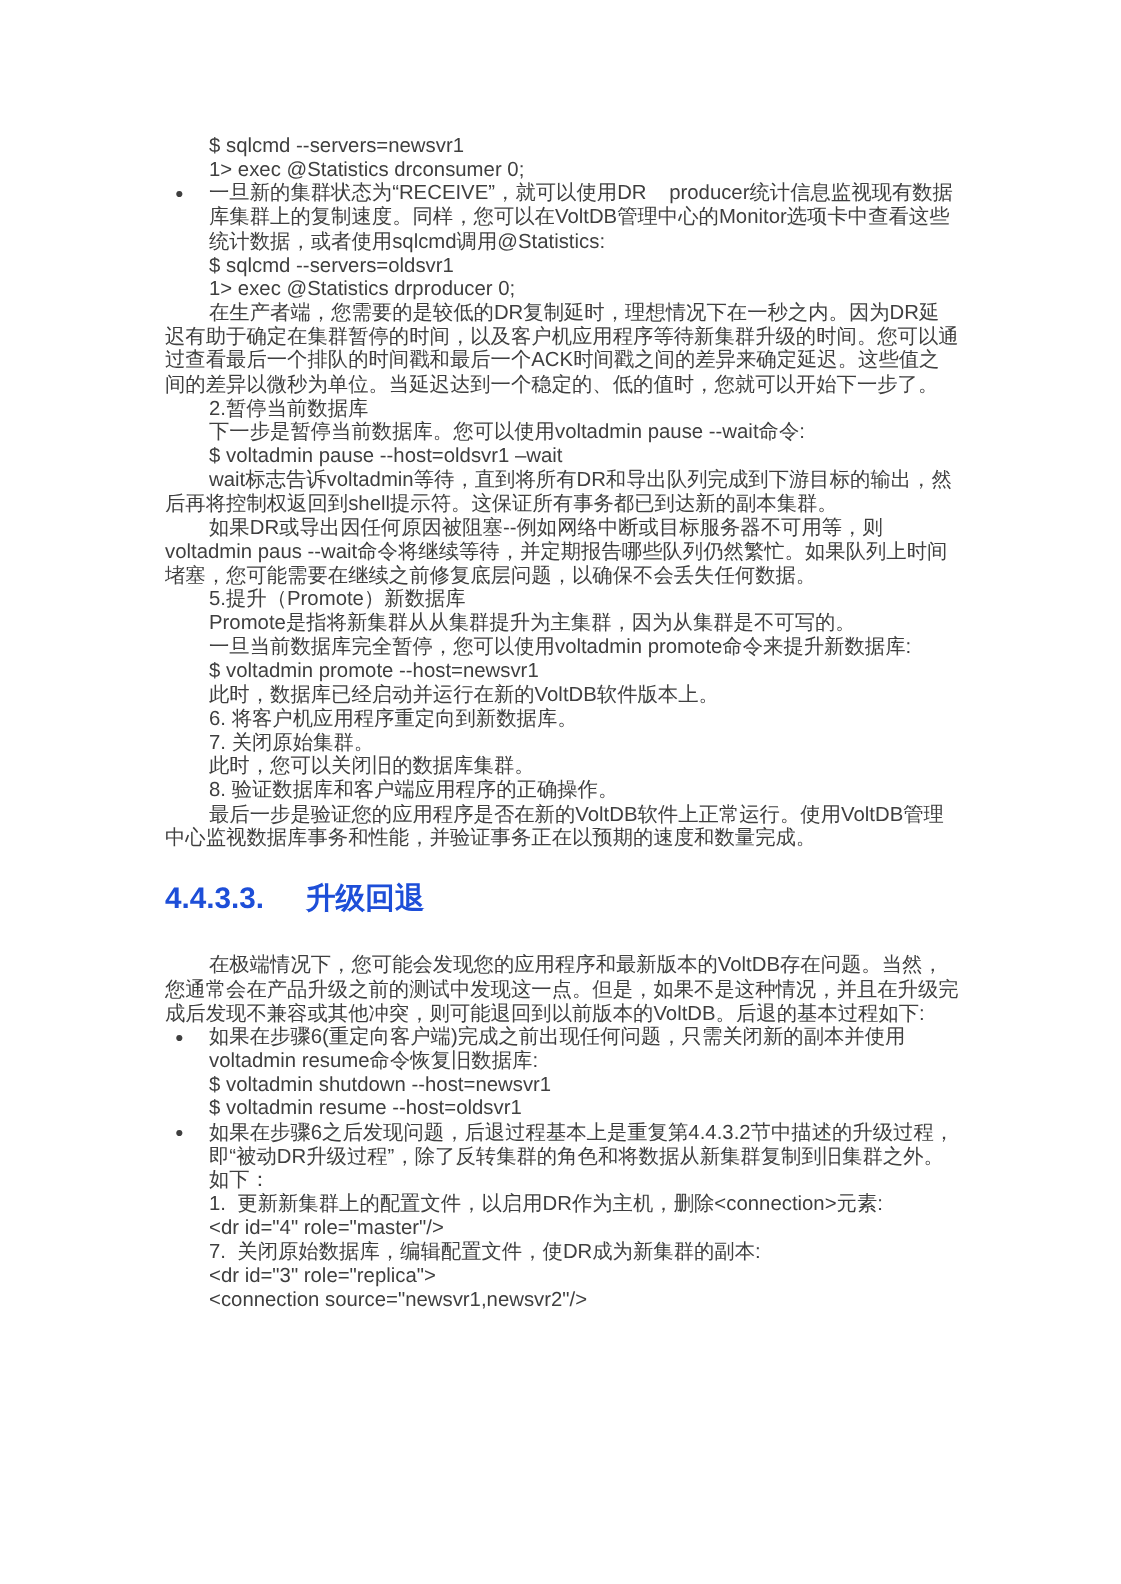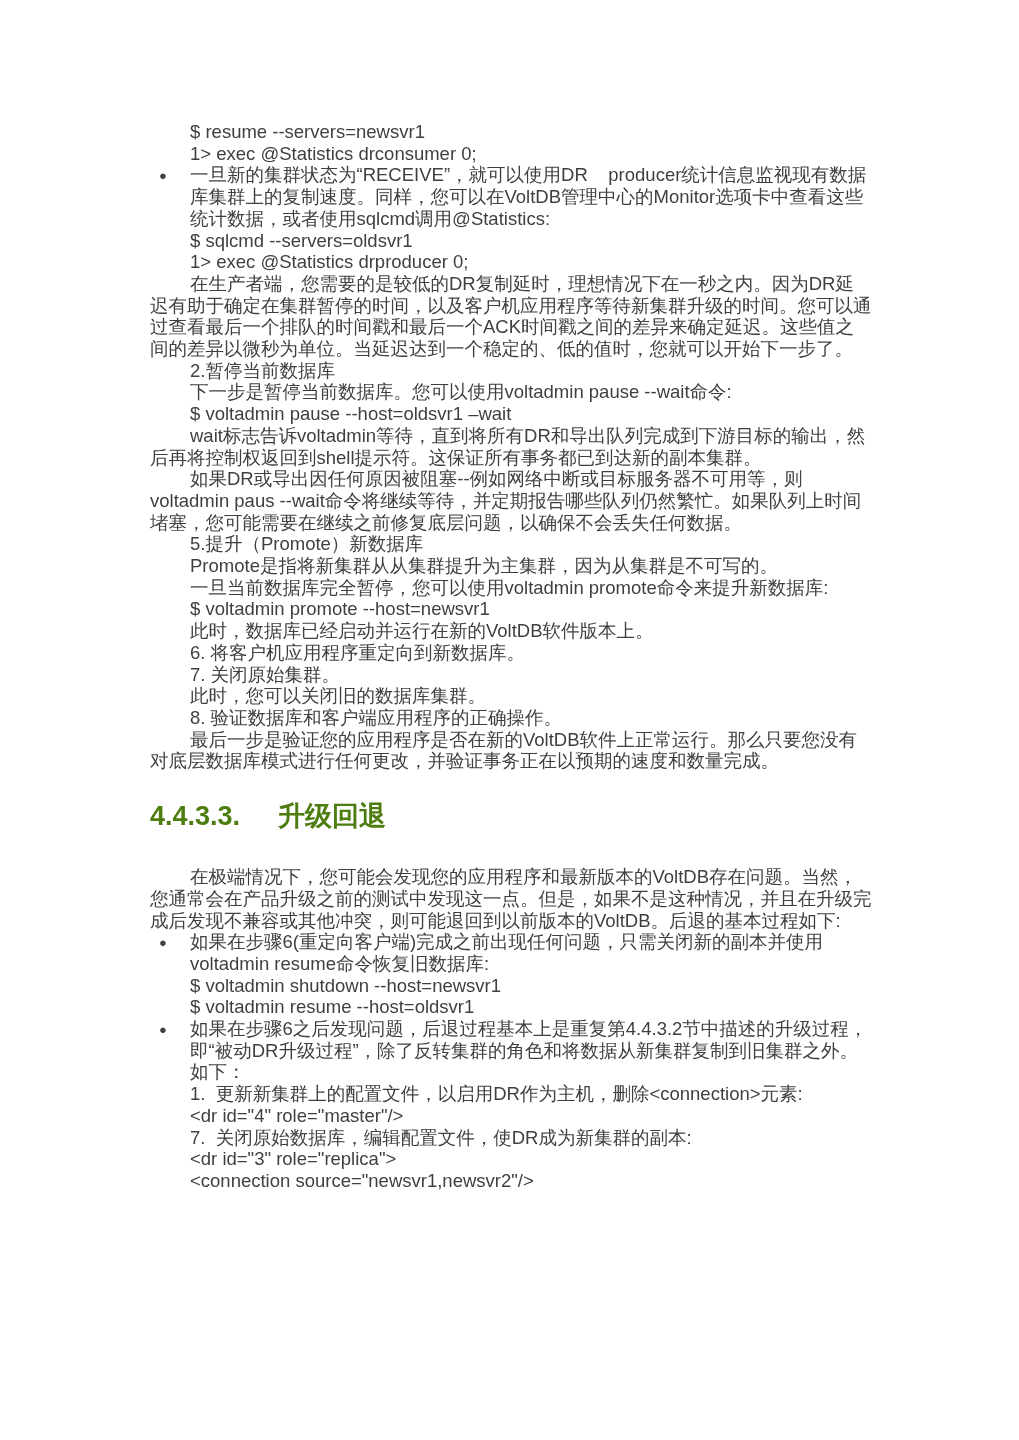--- a/index.html
+++ b/index.html
@@ -35,31 +35,31 @@
     color: #3f3f3f;
   }
   .heading {
     display: flex;
     gap: 38px;
     align-items: baseline;
     margin: 26px 0 32px 0;
     font-size: 27px;
     line-height: 36px;
     font-weight: bold;
-    color: #4d7c0f;
+    color: #1d4ed8;
     font-family: "Liberation Sans", "DejaVu Sans", sans-serif;
   }
 </style>
 </head>
 <body>
 
 <div class="page">
   <main class="doc">
 
-    <p class="para">$ resume --servers=newsvr1</p>
+    <p class="para">$ sqlcmd --servers=newsvr1</p>
     <p class="para">1&gt; exec @Statistics drconsumer 0;</p>
 
     <div class="bullet-item">
       <span class="bullet-mark">●</span>
       <p>一旦新的集群状态为“RECEIVE”，就可以使用DR    producer统计信息监视现有数据库集群上的复制速度。同样，您可以在VoltDB管理中心的Monitor选项卡中查看这些统计数据，或者使用sqlcmd调用@Statistics:</p>
       <p>$ sqlcmd --servers=oldsvr1</p>
       <p>1&gt; exec @Statistics drproducer 0;</p>
     </div>
 
     <p class="para">在生产者端，您需要的是较低的DR复制延时，理想情况下在一秒之内。因为DR延迟有助于确定在集群暂停的时间，以及客户机应用程序等待新集群升级的时间。您可以通过查看最后一个排队的时间戳和最后一个ACK时间戳之间的差异来确定延迟。这些值之间的差异以微秒为单位。当延迟达到一个稳定的、低的值时，您就可以开始下一步了。</p>
@@ -70,21 +70,21 @@
     <p class="para">如果DR或导出因任何原因被阻塞--例如网络中断或目标服务器不可用等，则voltadmin paus --wait命令将继续等待，并定期报告哪些队列仍然繁忙。如果队列上时间堵塞，您可能需要在继续之前修复底层问题，以确保不会丢失任何数据。</p>
     <p class="para">5.提升（Promote）新数据库</p>
     <p class="para">Promote是指将新集群从从集群提升为主集群，因为从集群是不可写的。</p>
     <p class="para">一旦当前数据库完全暂停，您可以使用voltadmin promote命令来提升新数据库:</p>
     <p class="para">$ voltadmin promote --host=newsvr1</p>
     <p class="para">此时，数据库已经启动并运行在新的VoltDB软件版本上。</p>
     <p class="para">6. 将客户机应用程序重定向到新数据库。</p>
     <p class="para">7. 关闭原始集群。</p>
     <p class="para">此时，您可以关闭旧的数据库集群。</p>
     <p class="para">8. 验证数据库和客户端应用程序的正确操作。</p>
-    <p class="para">最后一步是验证您的应用程序是否在新的VoltDB软件上正常运行。那么只要您没有对底层数据库模式进行任何更改，并验证事务正在以预期的速度和数量完成。</p>
+    <p class="para">最后一步是验证您的应用程序是否在新的VoltDB软件上正常运行。使用VoltDB管理中心监视数据库事务和性能，并验证事务正在以预期的速度和数量完成。</p>
 
     <h2 class="heading">
       <span>4.4.3.3.</span>
       <span>升级回退</span>
     </h2>
 
     <p class="para">在极端情况下，您可能会发现您的应用程序和最新版本的VoltDB存在问题。当然，您通常会在产品升级之前的测试中发现这一点。但是，如果不是这种情况，并且在升级完成后发现不兼容或其他冲突，则可能退回到以前版本的VoltDB。后退的基本过程如下:</p>
 
     <div class="bullet-item">
       <span class="bullet-mark">●</span>

